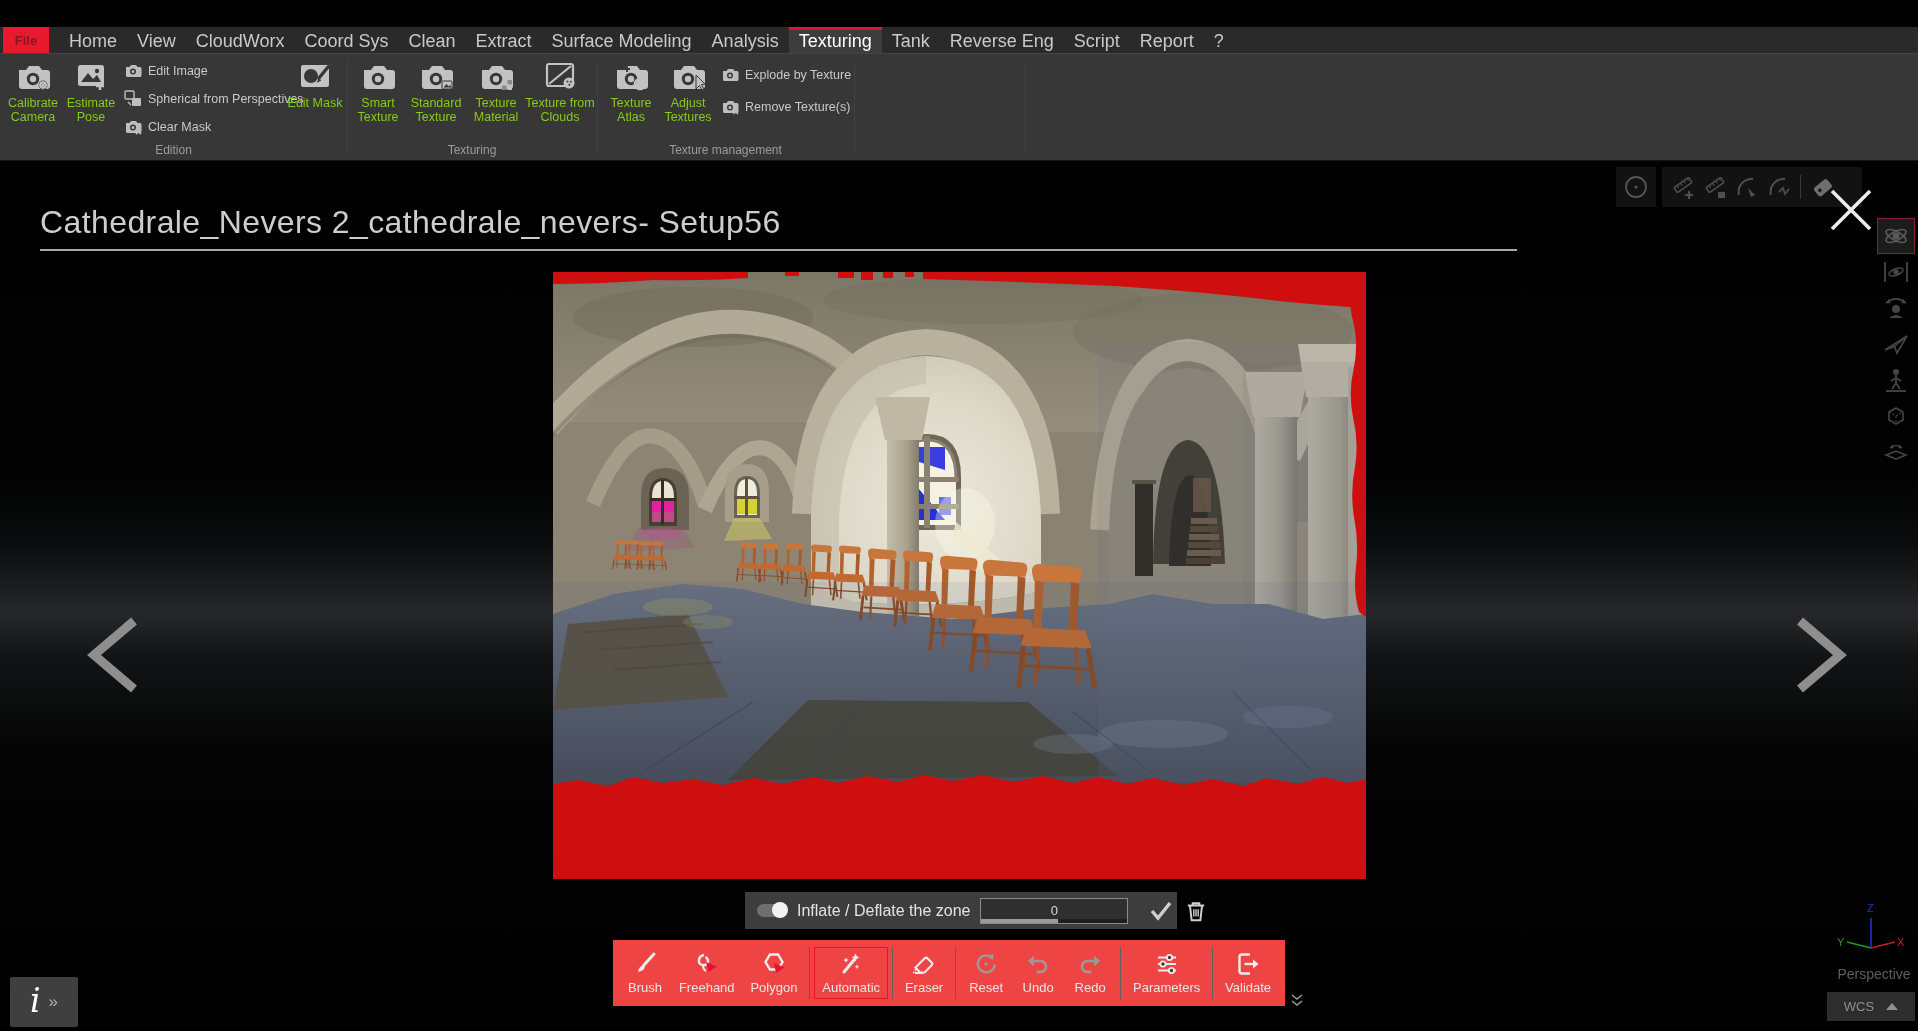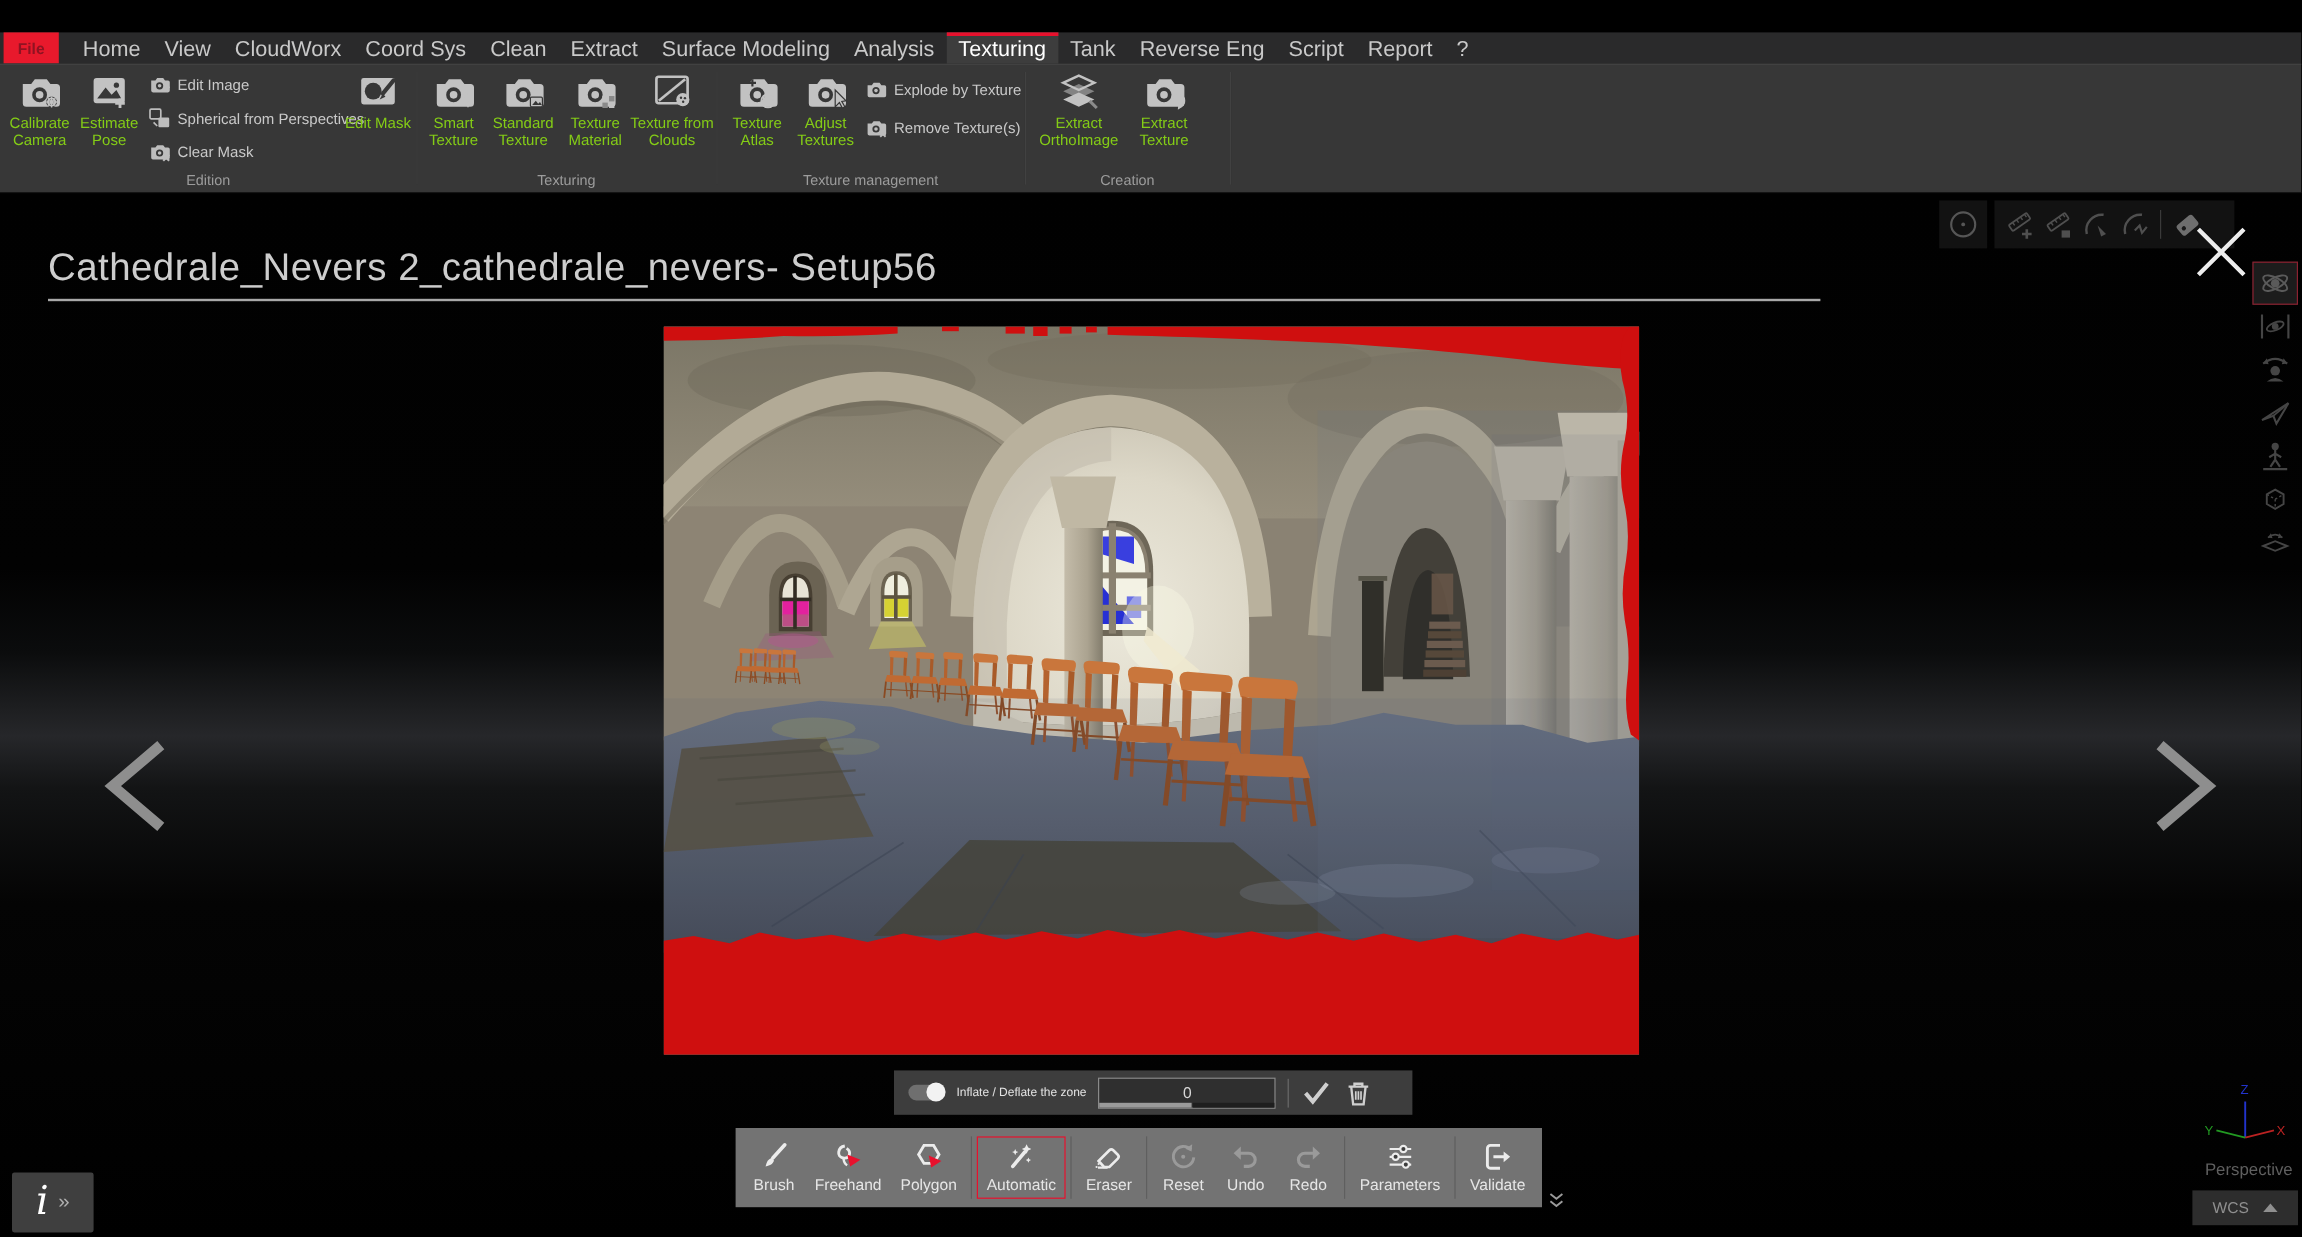--- a/index.html
+++ b/index.html
@@ -56,30 +56,30 @@
   .close-x{position:absolute;left:1826px;top:185px;width:50px;height:50px;cursor:pointer;}
 
   .right-toolbar{position:absolute;left:1874px;top:218px;width:44px;display:flex;flex-direction:column;align-items:center;}
   .rt-item{width:38px;height:36px;display:flex;align-items:center;justify-content:center;cursor:pointer;border:1px solid transparent;}
   .rt-item.active{background:#1c1c1c;border:1px solid #8b2130;}
 
   
   .inflate-bar{position:absolute;left:745px;top:892px;width:432px;height:37px;background:#3d3d3d;display:flex;align-items:center;padding:0 12px;gap:10px;}
   .toggle{width:30px;height:13px;border-radius:7px;background:#6f6f6f;position:relative;flex:0 0 auto;cursor:pointer;}
   .toggle .knob{position:absolute;right:-1px;top:-2px;width:16px;height:16px;border-radius:50%;background:#f2f2f2;}
-  .inflate-label{color:#e3e3e3;font-size:10px;white-space:nowrap;}
+  .inflate-label{color:#e3e3e3;font-size:16px;white-space:nowrap;}
   .num-input{width:148px;height:26px;background:#2f2f2f;border:1px solid #8a8a8a;color:#d8d8d8;font-size:13px;text-align:center;padding:0;position:relative;font-family:"Liberation Sans",sans-serif;}
   .input-wrap{position:relative;flex:0 0 auto;}
   .input-progress{position:absolute;left:1px;bottom:1px;height:4px;width:52%;background:#9a9a9a;}
   .input-progress-rest{position:absolute;left:53%;bottom:1px;height:4px;right:1px;background:#1e1e1e;}
   .v-sep{width:1px;height:24px;background:#6a6a6a;}
   .icon-btn{display:flex;align-items:center;justify-content:center;cursor:pointer;}
 
   
-  .mask-toolbar{position:absolute;left:613px;top:940px;width:672px;height:66px;background:#737373;display:flex;align-items:center;padding:0 6px;}
+  .mask-toolbar{position:absolute;left:613px;top:940px;width:672px;height:66px;background:#ef4444;display:flex;align-items:center;padding:0 6px;}
   .tool{display:flex;flex-direction:column;align-items:center;justify-content:center;color:#e6e6e6;font-size:13px;padding:4px 8px;cursor:pointer;min-width:52px;gap:3px;}
   .tool.active{border:1.5px solid #e8112d;padding:3px 7px;text-align:center;}
   .t-sep{width:1px;height:52px;background:#5f5f5f;margin:0 4px;flex:0 0 auto;}
   .collapse-chevron{position:absolute;left:1288px;top:993px;cursor:pointer;}
 
   
   .info-box{position:absolute;left:10px;top:977px;width:68px;height:50px;background:#3f3f3f;border-radius:2px;display:flex;align-items:center;justify-content:center;gap:8px;cursor:pointer;}
   .info-i{font-family:"DejaVu Serif",serif;font-style:italic;font-size:33px;color:#fff;line-height:1;margin-top:-4px;}
   .info-exp{color:#b0b0b0;font-size:17px;}
   .axis-triad{position:absolute;left:1833px;top:898px;}
@@ -280,40 +280,20 @@
         <svg class="ric-sm" width="18" height="18" viewBox="0 0 18 18">
           <use href="#cam-sm"></use>
             <path d="M12.5 11.5 L17 16 M17 11.5 L12.5 16" stroke="#bdbdbd" stroke-width="1.6"></path>
         </svg>
         <span>Remove Texture(s)</span>
       </div>
       <div class="rlabel">Texture management</div>
     </div>
     <div class="rdivider" style="left:854px;"></div>
 
-    <div class="rgroup" style="left:854px;width:171px;">
-      <div class="rbig" style="left:10px;width:70px;">
-        <svg class="ric" width="36" height="32" viewBox="0 0 36 32">
-          <path d="M18 3 L31 9 L18 15 L5 9 Z" fill="none" stroke="#c2c2c2" stroke-width="2"></path>
-          <path d="M18 10 L31 16 L18 22 L5 16 Z" fill="#c2c2c2" opacity=".55"></path>
-          <path d="M18 17 L31 23 L18 29 L5 23 Z" fill="#c2c2c2"></path>
-          <path d="M27 24 L33 30" stroke="#8a8a8a" stroke-width="2.6"></path>
-        </svg>
-        <span>Extract OrthoImage</span>
-      </div>
-      <div class="rbig" style="left:87px;width:58px;">
-        <svg class="ric" width="36" height="32" viewBox="0 0 36 32">
-          <use href="#cam"></use>
-          <path d="M25 24 a5 5 0 1 1 5 5" fill="none" stroke="#c2c2c2" stroke-width="1.8"></path>
-          <polygon points="30,26.5 33.5,29 29.5,31.5" fill="#c2c2c2"></polygon>
-        </svg>
-        <span>Extract Texture</span>
-      </div>
-      <div class="rlabel">Creation</div>
-    </div>
     <div class="rdivider" style="left:1025px;"></div>
   </section>
 
   <main class="viewport"></main>
 
   <h1 class="setup-title">Cathedrale_Nevers 2_cathedrale_nevers- Setup56</h1>
   <div class="title-underline"></div>
 
   <svg class="pano" viewBox="0 0 813 607" preserveAspectRatio="none">
     <defs>

